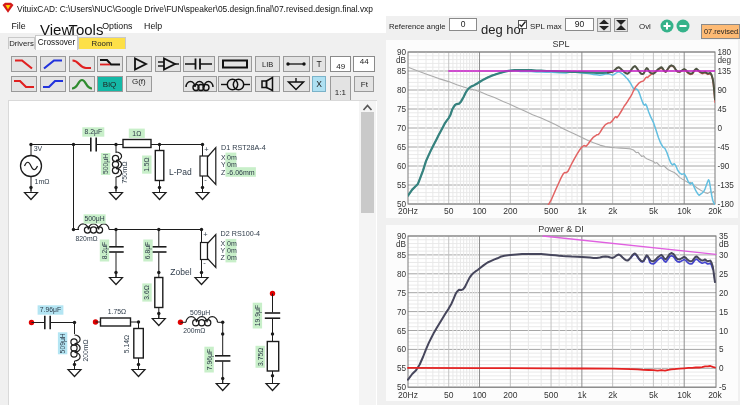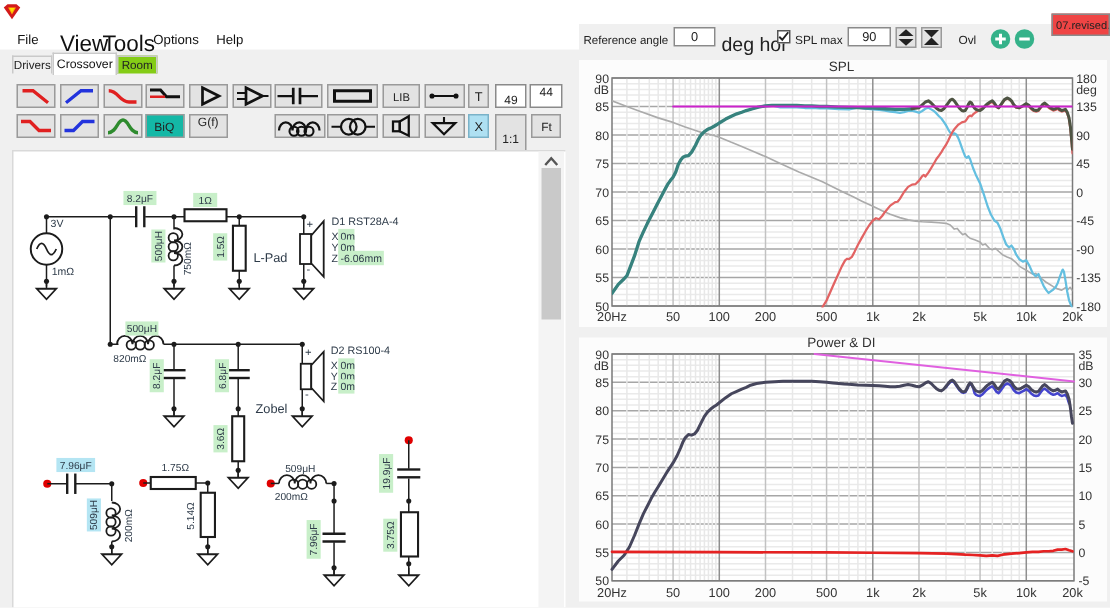--- a/index.html
+++ b/index.html
@@ -1,28 +1,29 @@
 <!DOCTYPE html>
 <html><head><meta charset="utf-8"><style>html,body{margin:0;padding:0}*{font-family:"Liberation Sans",sans-serif}</style></head><body>
 <div style="position:relative;width:740px;height:405px;background:#f0f0f0;overflow:hidden">
     <div style="position:absolute;left:0;top:0;width:740px;height:16px;background:#fff"></div>
     <svg style="position:absolute;left:2px;top:2px" width="12" height="12">
       <polygon points="0.5,3 3,0.8 9,0.8 11.5,3 6,10.8" fill="#d31a1a"></polygon>
       <polygon points="3.4,3 8.6,3 6,7.6" fill="#ffb300"></polygon>
       <polygon points="4.4,3.4 7.6,3.4 6,6.2" fill="#ffe000"></polygon>
     </svg>
+    <div style="position:absolute;left:17px;top:4px;font-size:8.4px;color:#111;white-space:nowrap">VituixCAD: C:\Users\NUC\Google Drive\FUN\speaker\05.design.final\07.revised.design.final.vxp</div>
     <div style="position:absolute;left:0;top:16px;width:386px;height:17px;background:#fff"></div>
     <div style="position:absolute;left:11.5px;top:21px;font-size:8.8px;color:#111">File</div>
     <div style="position:absolute;left:40px;top:21px;font-size:15px;color:#111">View</div>
     <div style="position:absolute;left:68.4px;top:21px;font-size:15px;color:#111">Tools</div>
     <div style="position:absolute;left:102.2px;top:21px;font-size:8.8px;color:#111">Options</div>
     <div style="position:absolute;left:144.1px;top:21px;font-size:8.8px;color:#111">Help</div>
     <div style="position:absolute;left:8px;top:37px;width:27px;height:12px;background:#f0f0f0;border:1px solid #c9c9c9;border-bottom:none;box-sizing:border-box;text-align:center;font-size:7.8px;color:#222;line-height:11px">Drivers</div>
     <div style="position:absolute;left:35px;top:34.5px;width:43px;height:15px;background:#fff;border:1px solid #c9c9c9;border-bottom:none;box-sizing:border-box;text-align:center;font-size:8.2px;color:#111;line-height:14px">Crossover</div>
-    <div style="position:absolute;left:78px;top:37px;width:27px;height:12px;background:#84cc16;border:1px solid #c9c9c9;border-bottom:none;box-sizing:border-box;text-align:center;font-size:7.8px;color:#222;line-height:11px">Room</div>
+    <div style="position:absolute;left:78px;top:37px;width:48px;height:12px;background:#fde047;border:1px solid #c9c9c9;border-bottom:none;box-sizing:border-box;text-align:center;font-size:7.8px;color:#222;line-height:11px">Room</div>
     <div style="position:absolute;left:10.5px;top:56px;width:26px;height:16px;background:#e3e3e3;border:1px solid #9a9a9a;box-sizing:border-box;display:flex;align-items:center;justify-content:center">
       <svg width="24" height="14">
         <polyline points="3,3.5 10,3.5 20,11.5" fill="none" stroke="#e02020" stroke-width="2.2"></polyline>
       </svg>
     </div>
     <div style="position:absolute;left:10.5px;top:76px;width:26px;height:16px;background:#e3e3e3;border:1px solid #9a9a9a;box-sizing:border-box;display:flex;align-items:center;justify-content:center">
       <svg width="24" height="14">
         <polyline points="2,4 8,4 14,10 22,10" fill="none" stroke="#e02020" stroke-width="2.2"></polyline>
       </svg>
     </div>
@@ -362,21 +363,21 @@
     <div style="position:absolute;left:639px;top:22px;font-size:7.9px;color:#222">Ovl</div>
     <svg style="position:absolute;left:659.5px;top:18.5px" width="14" height="14">
       <circle cx="7" cy="7" r="6.5" fill="#35b28a"></circle>
       <line x1="3.5" y1="7" x2="10.5" y2="7" stroke="#fff" stroke-width="2"></line>
       <line x1="7" y1="3.5" x2="7" y2="10.5" stroke="#fff" stroke-width="2"></line>
     </svg>
     <svg style="position:absolute;left:676.3px;top:18.5px" width="14" height="14">
       <circle cx="7" cy="7" r="6.5" fill="#35b28a"></circle>
       <line x1="3.5" y1="7" x2="10.5" y2="7" stroke="#fff" stroke-width="2"></line>
     </svg>
-    <div style="position:absolute;left:701px;top:9px;width:39px;height:15px;background:#ef4444;border:1px solid #8a8a8a;box-sizing:border-box;font-size:7.4px;color:#222;line-height:13px;padding-left:2px;overflow:hidden">07.revised.</div>
+    <div style="position:absolute;left:701px;top:24px;width:39px;height:15px;background:#fdba74;border:1px solid #8a8a8a;box-sizing:border-box;font-size:7.4px;color:#222;line-height:13px;padding-left:2px;overflow:hidden">07.revised.</div>
     <div style="position:absolute;left:386px;top:39.5px;width:352px;height:178.5px;background:#fcfcfc"></div>
     <div style="position:absolute;left:386px;top:224.5px;width:352px;height:176px;background:#fcfcfc"></div>
     <svg width="740" height="405" style="position:absolute;left:0;top:0">
       <rect x="408" y="52" width="307" height="152" fill="#fff"></rect>
       <line x1="408" y1="52.00" x2="715" y2="52.00" stroke="#a6a6a6" stroke-width="1"></line>
       <line x1="408" y1="55.80" x2="715" y2="55.80" stroke="#eaeaea" stroke-width="1"></line>
       <line x1="408" y1="59.60" x2="715" y2="59.60" stroke="#eaeaea" stroke-width="1"></line>
       <line x1="408" y1="63.40" x2="715" y2="63.40" stroke="#eaeaea" stroke-width="1"></line>
       <line x1="408" y1="67.20" x2="715" y2="67.20" stroke="#eaeaea" stroke-width="1"></line>
       <line x1="408" y1="71.00" x2="715" y2="71.00" stroke="#a6a6a6" stroke-width="1"></line>

